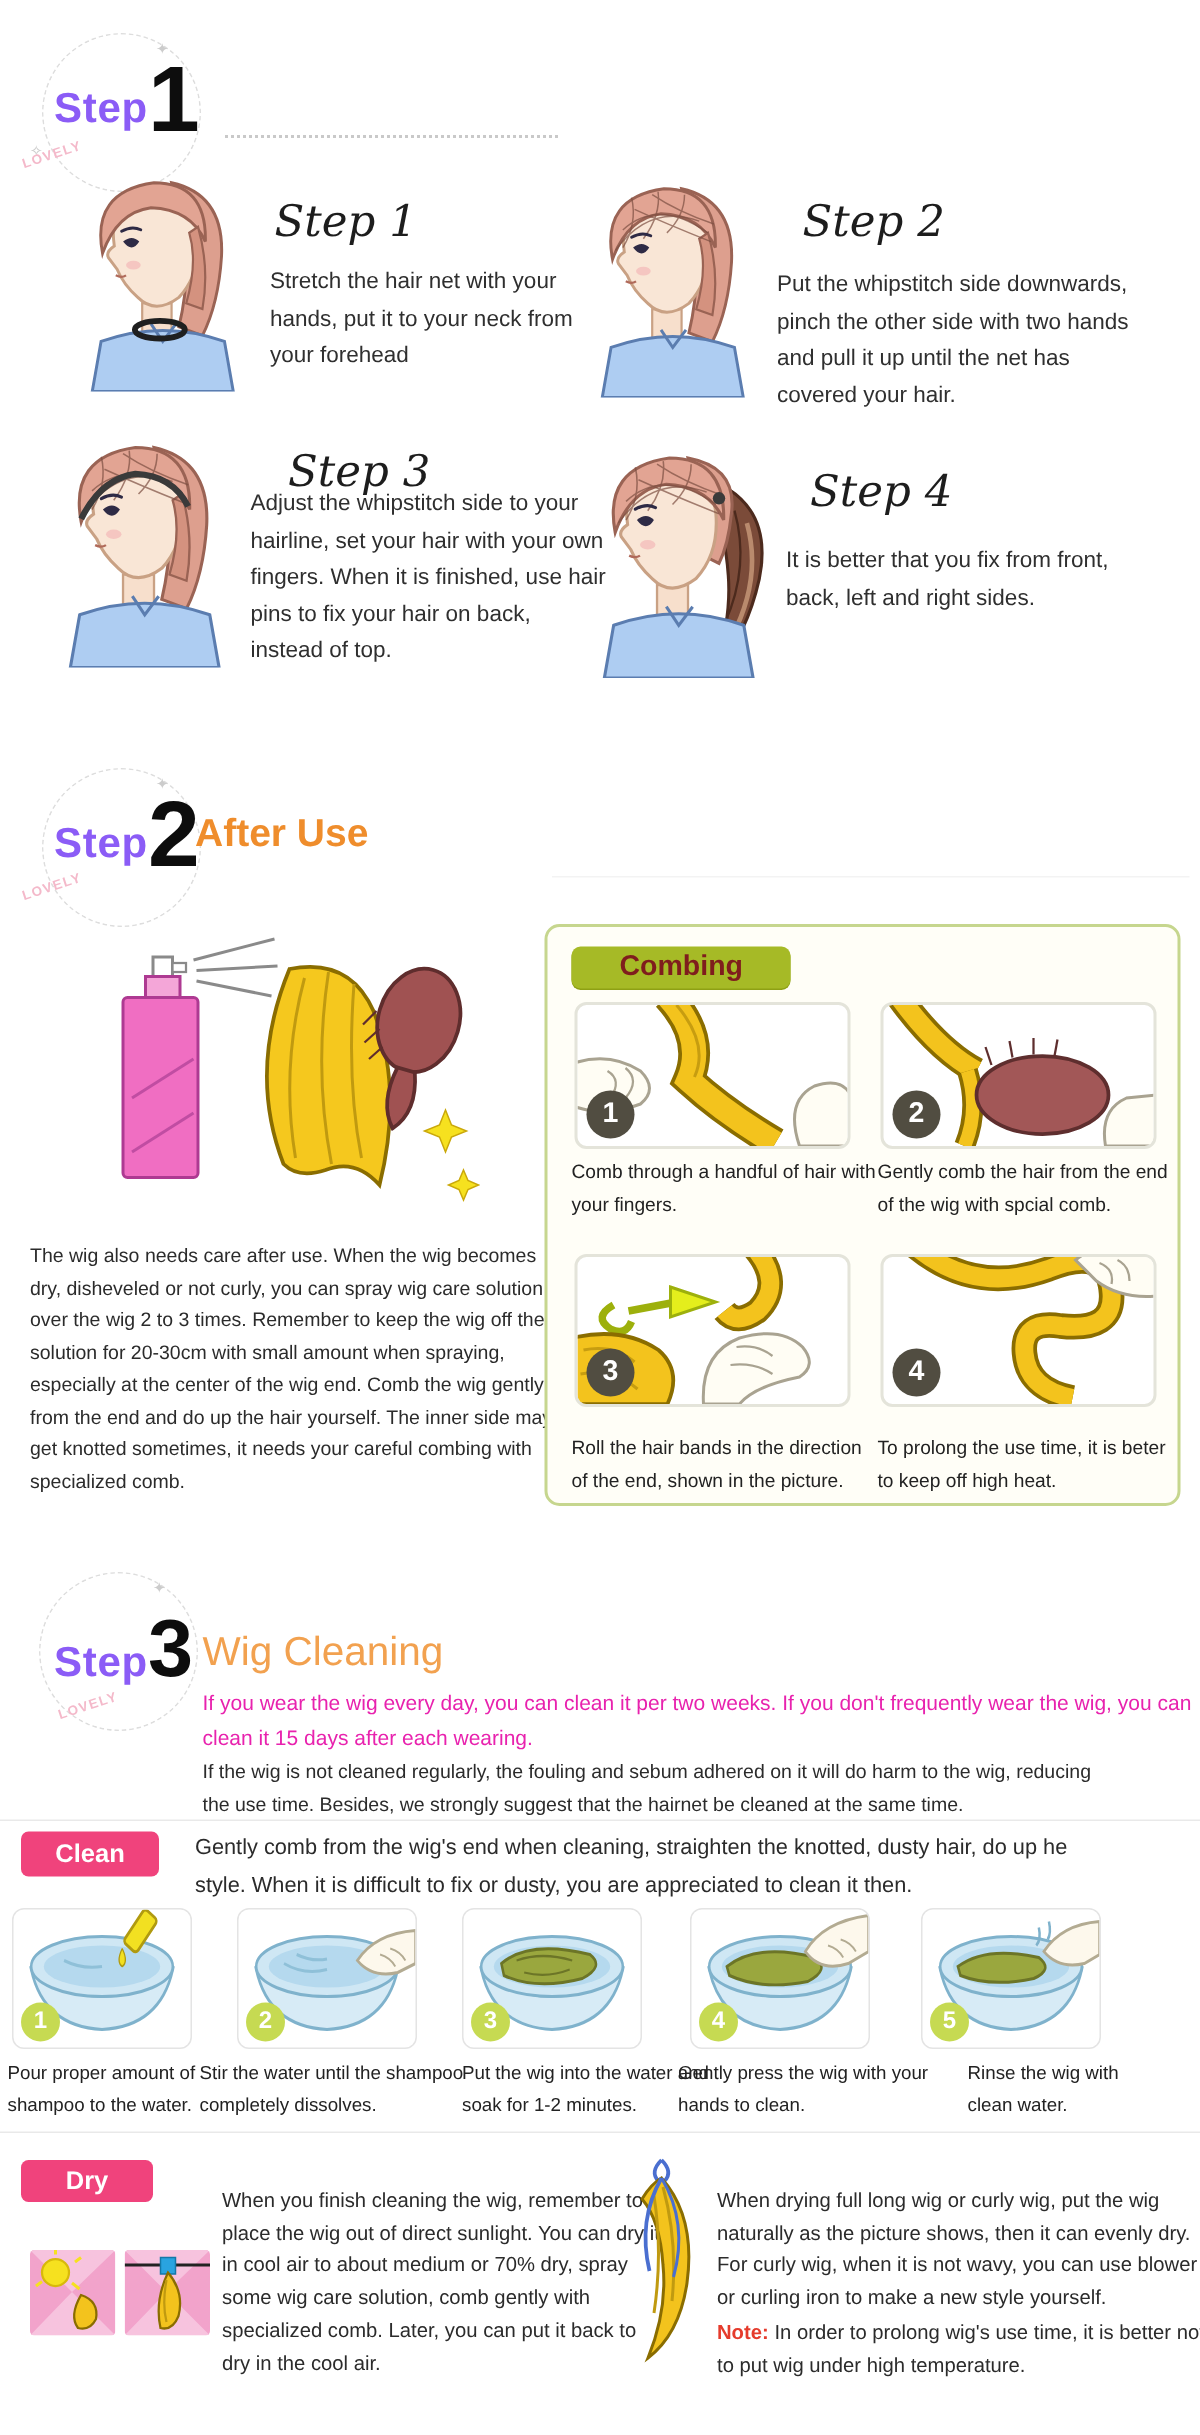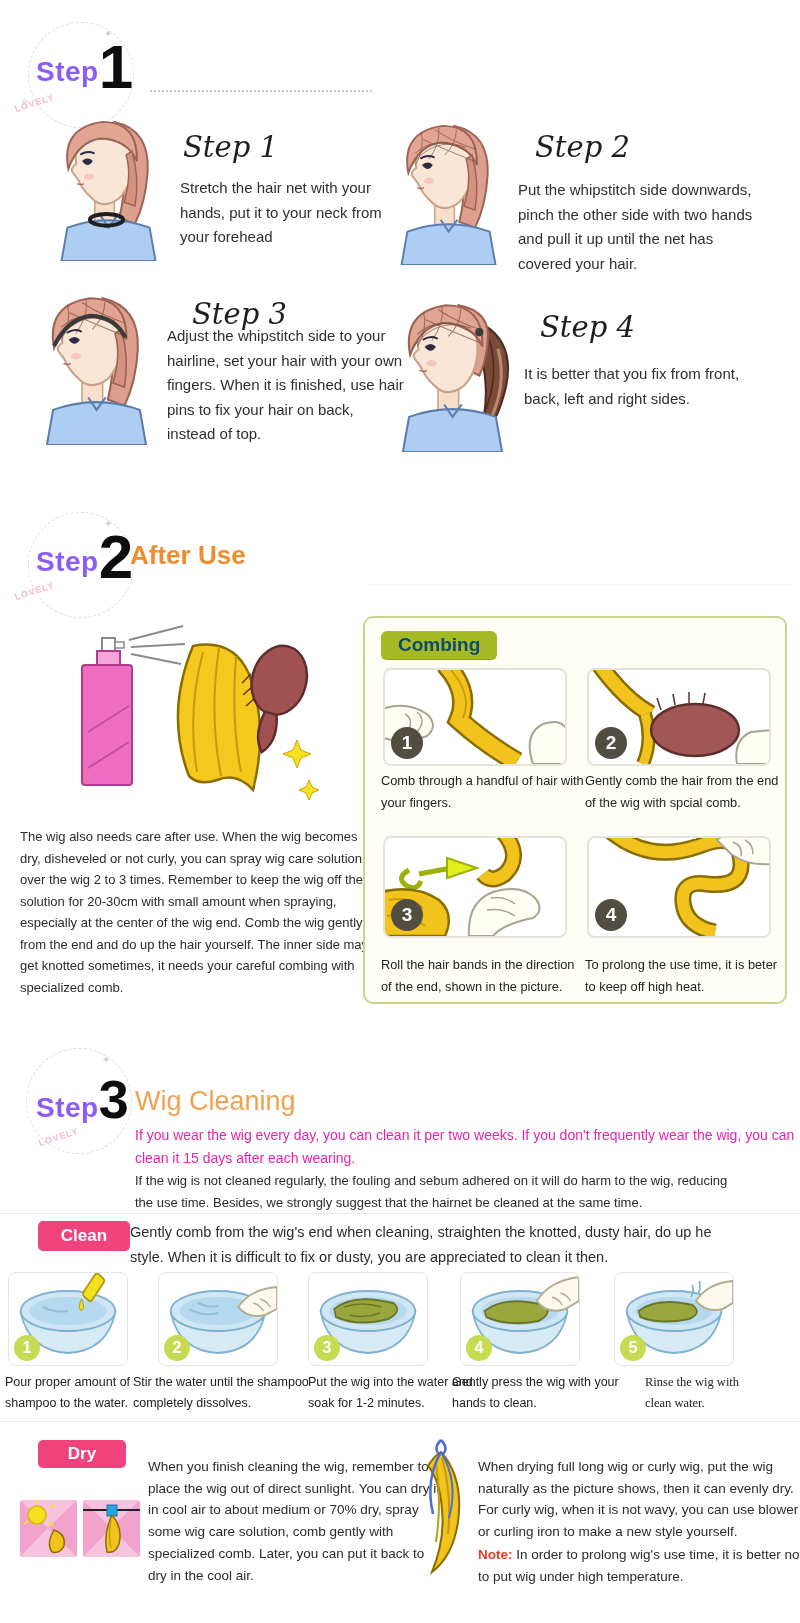--- a/index.html
+++ b/index.html
@@ -15,30 +15,30 @@
   .sec-title{position:absolute;font-weight:bold;}
   .title1{font-size:26px;color:#f7a469;}
   .title2{font-size:26px;color:#ef8d2c;}
   .title3{font-size:27px;color:#f2a14f;font-weight:500;}
   .dotted{position:absolute;border-top:2px dotted #c9c9c9;width:222px;}
   .script-title{position:absolute;font-family:"DejaVu Serif",serif;font-style:italic;font-size:29px;color:#1d1d1d;}
   .step-text{position:absolute;font-size:15px;line-height:24.5px;color:#2f2f2f;}
   .body-text{position:absolute;font-size:13px;line-height:21.5px;color:#2b2b2b;}
   .panel{position:absolute;left:363px;top:616px;width:424px;height:388px;background:#fffef7;
          border:2px solid #c6d68e;border-radius:10px;box-sizing:border-box;}
-  .comb-badge{position:absolute;left:16px;top:13px;background:#a6ba26;color:#0c4a6e;font-weight:bold;
-              font-size:19px;padding:3px 17px;border-radius:6px;box-shadow:0 1px 0 #8ea014;}
+  .comb-badge{position:absolute;left:16px;top:13px;background:#a6ba26;color:#7f1d1d;font-weight:bold;
+              font-size:19px;padding:3px 32px;border-radius:6px;box-shadow:0 1px 0 #8ea014;}
   .ccard{position:absolute;width:180px;background:#fff;border:2px solid #e4e4da;border-radius:8px;overflow:hidden;}
   .ccap{position:absolute;font-size:12.8px;line-height:21.5px;color:#222;}
   .numdark{position:absolute;left:6px;bottom:5px;width:32px;height:32px;border-radius:50%;background:#514d41;
            color:#fff;font-weight:bold;font-size:19px;display:flex;align-items:center;justify-content:center;}
   .pinktext{position:absolute;color:#e822ae;font-size:14px;line-height:23px;}
   .divider{position:absolute;left:0;width:800px;height:1px;background:#e9e9e9;}
   .pinkbadge{position:absolute;background:#f0437c;color:#fff;font-weight:bold;font-size:17px;
-             border-radius:5px;display:flex;align-items:center;justify-content:center;margin-left:24px;}
+             border-radius:5px;display:flex;align-items:center;justify-content:center;}
   .bcard{position:absolute;width:118px;height:92px;background:#fff;border:1.5px solid #e4e4e4;border-radius:8px;top:1272px;overflow:hidden;}
   .numgreen{position:absolute;left:5px;bottom:4px;width:26px;height:26px;border-radius:50%;background:#c6da52;
             color:#fff;font-weight:bold;font-size:16px;display:flex;align-items:center;justify-content:center;}
   .bcap{position:absolute;top:1372px;font-size:12.5px;line-height:20.5px;color:#222;}
   .drysq{position:absolute;top:1500px;width:57px;height:57px;border-radius:3px;overflow:hidden;}
   .note-label{color:#e53b2c;font-weight:bold;}
   .faintline{position:absolute;height:1px;background:#f3f3f3;}
 </style>
 </head>
 <body>
@@ -321,21 +321,21 @@
       <path d="M140,8 Q110,10 96,28 Q108,40 128,36 L140,30 Z" fill="#fdf8ec" stroke="#b3ab92" stroke-width="2"></path>
       <path d="M92,12 q2,8 -2,12 M100,8 q2,8 -1,12" stroke="#7fb2cc" stroke-width="2" fill="none"></path>
     </svg>
     <div class="numgreen">5</div>
   </div>
 
   <div class="bcap" style="left:133px;width:186px;">Stir the water until the shampoo completely dissolves.</div>
   <div class="bcap" style="left:5px;width:130px;">Pour proper amount of shampoo to the water.</div>
   <div class="bcap" style="left:308px;width:165px;">Put the wig into the water and soak for 1-2 minutes.</div>
   <div class="bcap" style="left:452px;width:198px;">Gently press the wig with your hands to clean.</div>
-  <div class="bcap" style="left:645px;width:120px;font-family:Liberation Serif, serif;">Rinse the wig with clean water.</div>
+  <div class="bcap" style="left:645px;width:120px;">Rinse the wig with clean water.</div>
 
   <div class="divider" style="top:1421px;"></div>
 
   <div class="pinkbadge" style="left:14px;top:1440px;width:88px;height:28px;">Dry</div>
 
   <div class="drysq" style="left:20px;">
     <svg viewBox="0 0 57 57" width="57" height="57">
       <rect width="57" height="57" fill="#f2a3cb"></rect>
       <path d="M0,0 L57,0 L28,28 Z M0,57 L57,57 L28,28 Z" fill="#f7c3de"></path>
       <circle cx="17" cy="15" r="9" fill="#f6e11f" stroke="#d8b90a" stroke-width="1.5"></circle>

